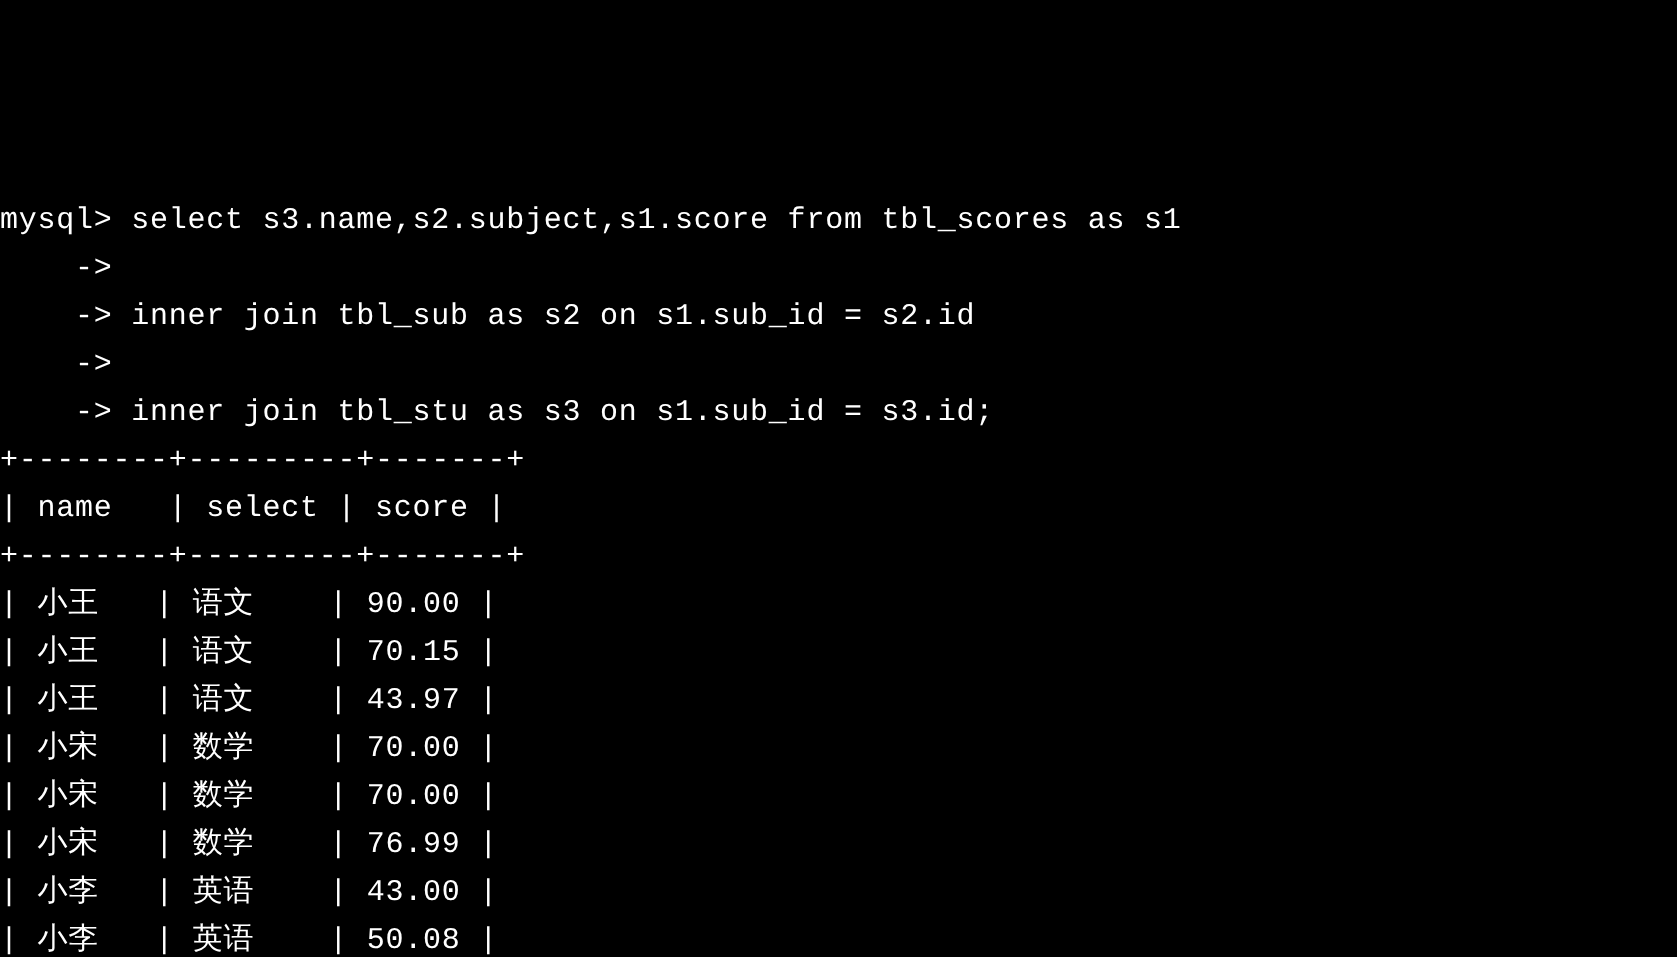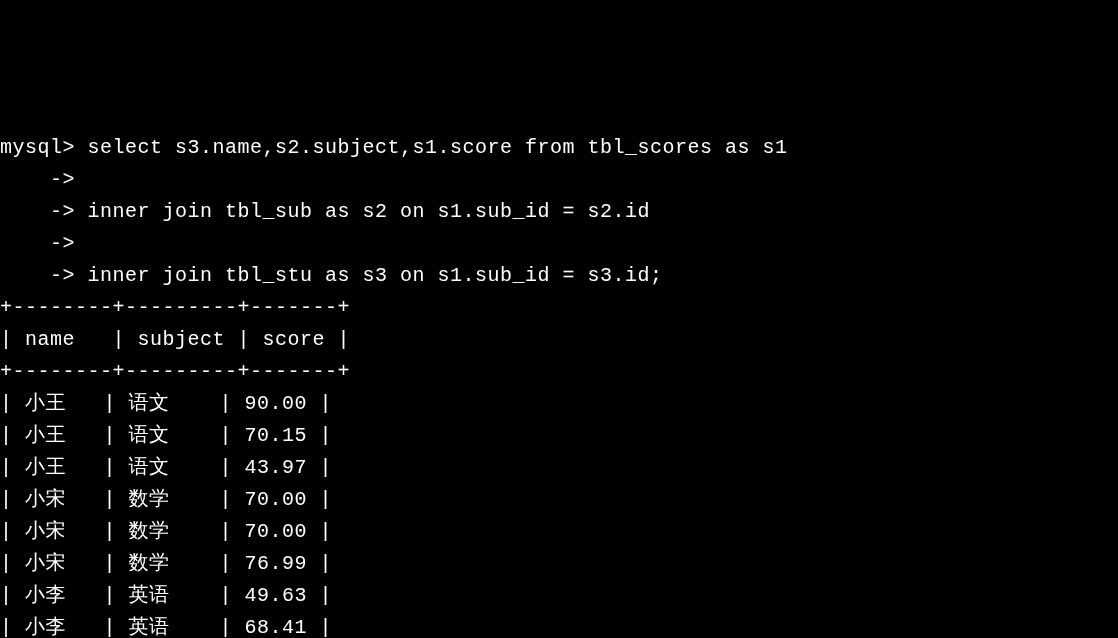--- a/index.html
+++ b/index.html
@@ -29,28 +29,28 @@
 <body>
 
 
 
 <div class="terminal-output"><span>mysql&gt; select s3.name,s2.subject,s1.score from tbl_scores as s1</span>
 <span>    -&gt;</span>
 <span>    -&gt; inner join tbl_sub as s2 on s1.sub_id = s2.id</span>
 <span>    -&gt;</span>
 <span>    -&gt; inner join tbl_stu as s3 on s1.sub_id = s3.id;</span>
 <span>+--------+---------+-------+</span>
-<span>| name   | subject | score |</span>
+<span>| name   | select | score |</span>
 <span>+--------+---------+-------+</span>
 <span id="row-0">| 小王   | 语文    | 90.00 |</span>
 <span id="row-1">| 小王   | 语文    | 70.15 |</span>
 <span id="row-2">| 小王   | 语文    | 43.97 |</span>
 <span id="row-3">| 小宋   | 数学    | 70.00 |</span>
 <span id="row-4">| 小宋   | 数学    | 70.00 |</span>
 <span id="row-5">| 小宋   | 数学    | 76.99 |</span>
-<span id="row-6">| 小李   | 英语    | 49.63 |</span>
-<span id="row-7">| 小李   | 英语    | 68.41 |</span>
+<span id="row-6">| 小李   | 英语    | 43.00 |</span>
+<span id="row-7">| 小李   | 英语    | 50.08 |</span>
 
 
 </div>
 
 
 
 
 </body></html>

